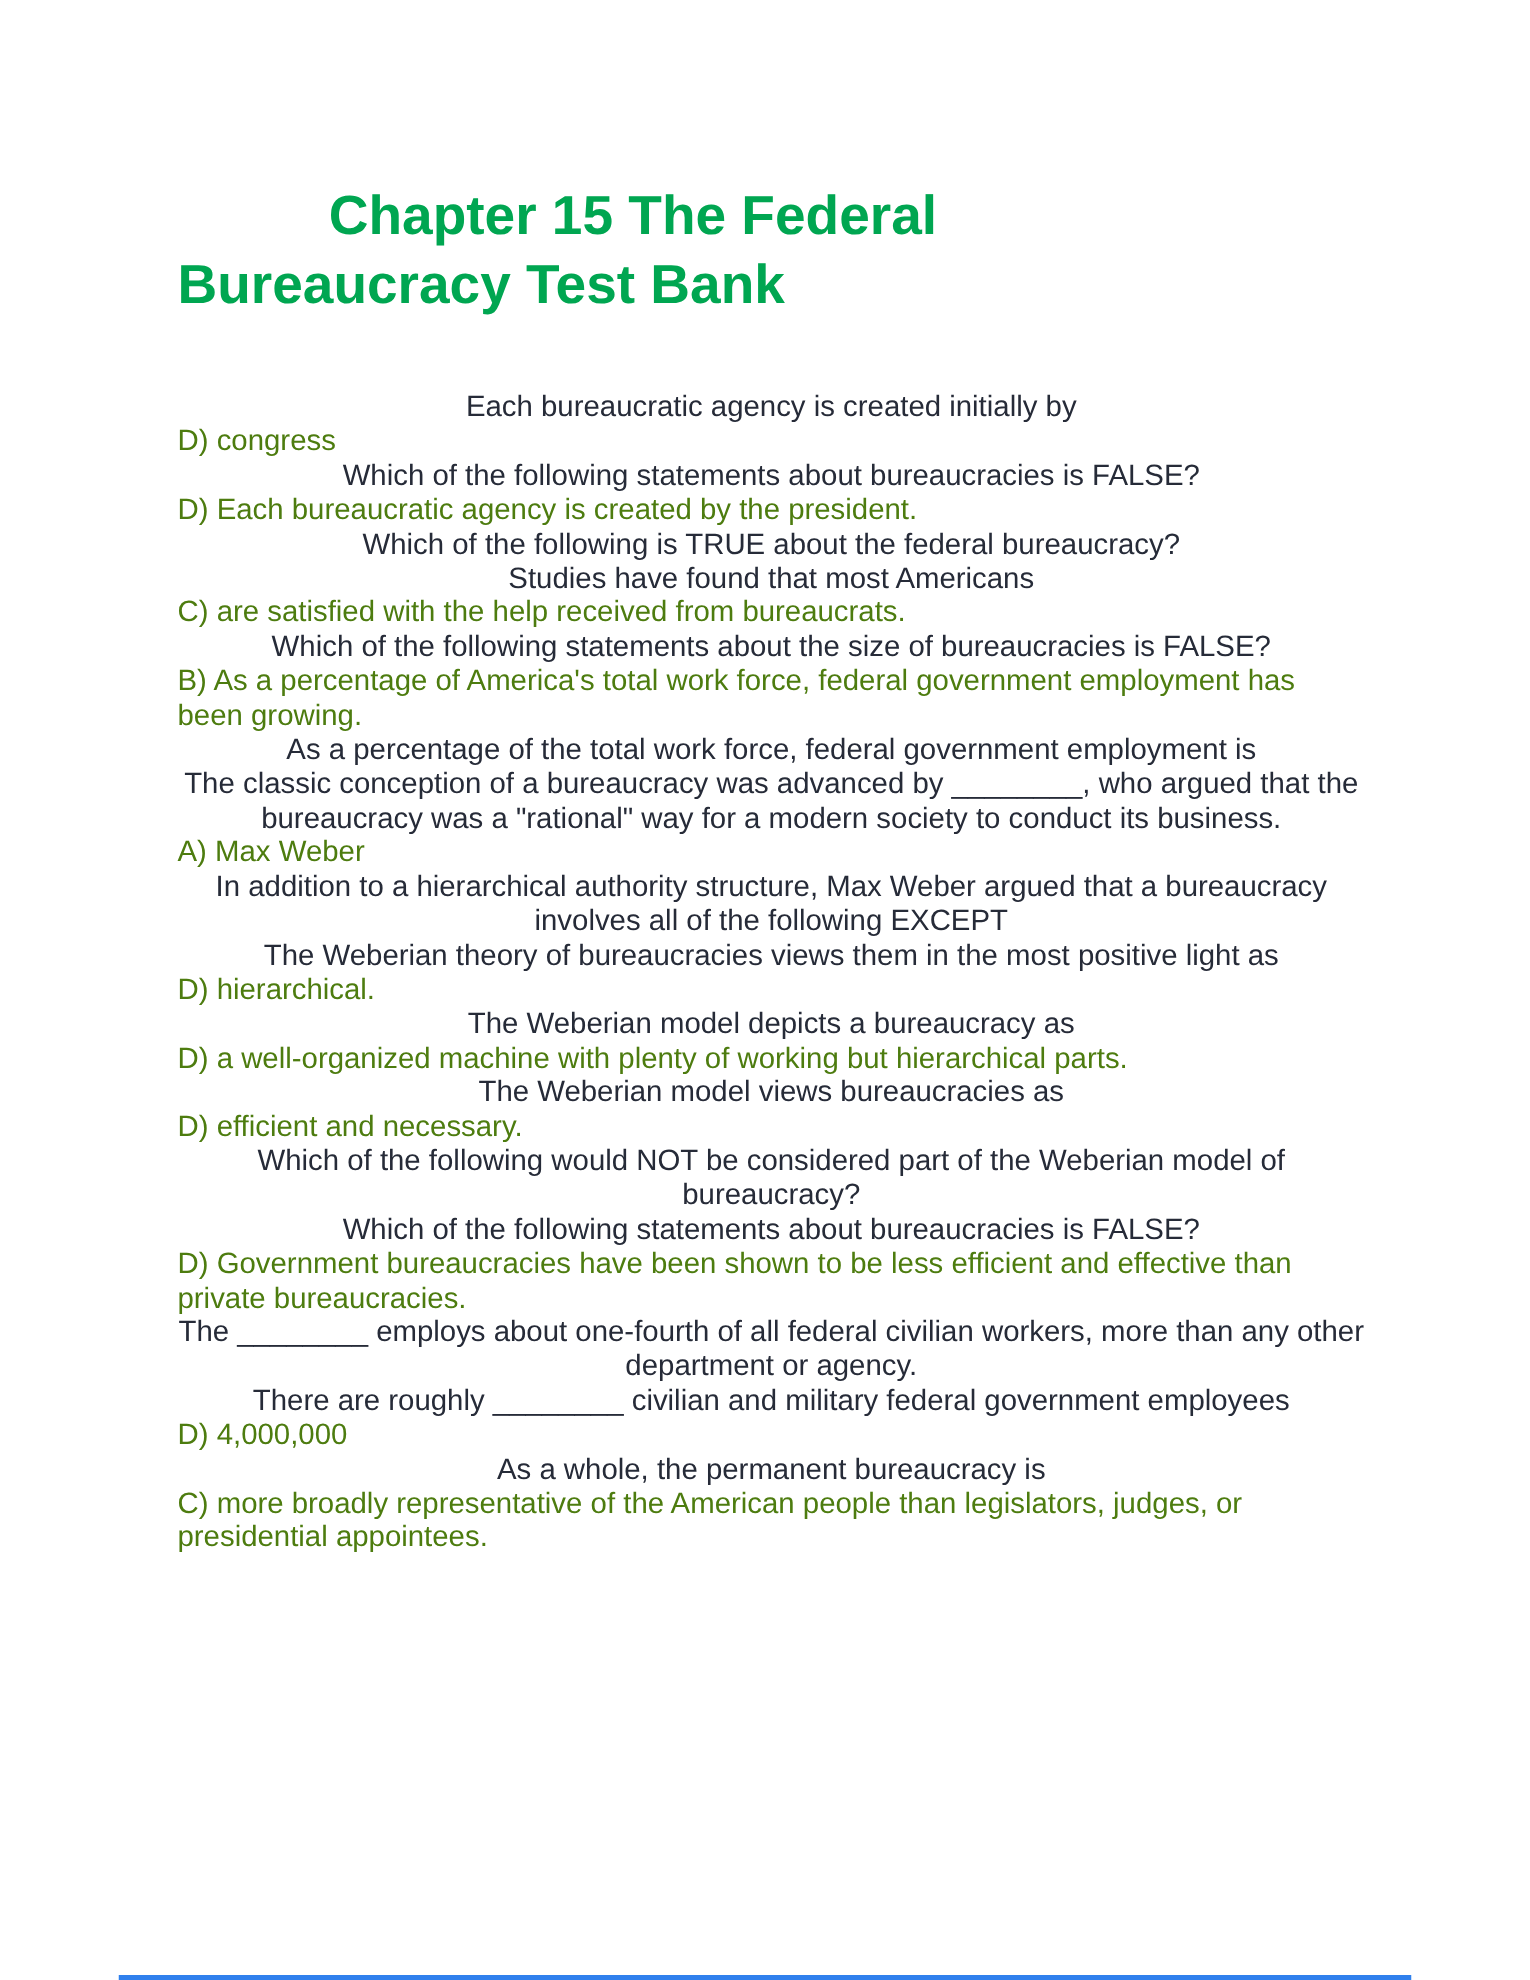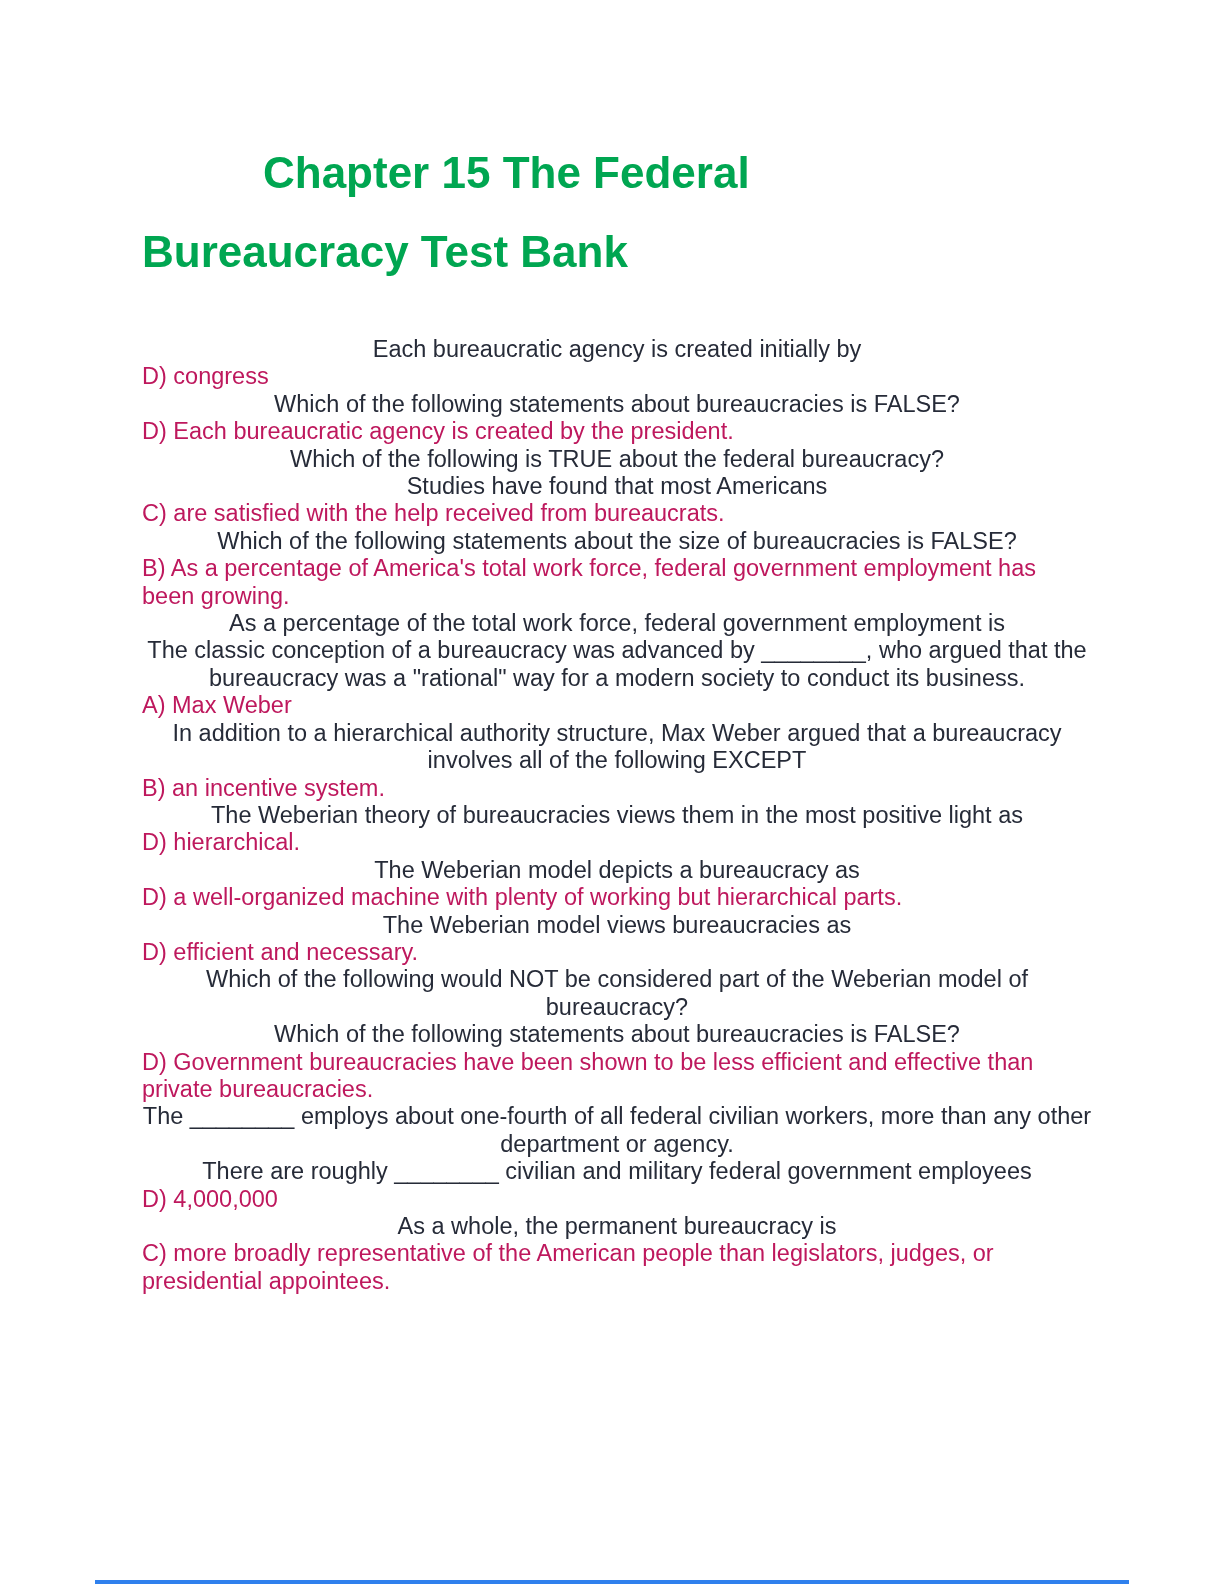--- a/index.html
+++ b/index.html
@@ -22,39 +22,38 @@
     line-height: 55px;
     font-weight: bold;
     color: #00a651;
   }
   .doc-title .title-line-1 {
     padding-left: 121px;
     display: block;
   }
   .doc-title .title-line-2 {
     display: block;
-    margin-top: 24px;
   }
   .qa-list {
     margin: 57px 0 0 142px;
     width: 950px;
     font-size: 23.5px;
     line-height: 27.4px;
     letter-spacing: 0;
   }
   .qa-list p {
     margin: 0;
     padding: 0;
   }
   .question {
     color: #262b38;
     text-align: center;
   }
   .answer {
-    color: #be185d;
+    color: #4d7c0f;
   }
   .bottom-divider {
     position: absolute;
     left: 95px;
     bottom: 0;
     width: 1034px;
     height: 4px;
     background: #2f80ed;
   }
 </style>
@@ -75,21 +74,20 @@
     <p class="answer">D) Each bureaucratic agency is created by the president.</p>
     <p class="question">Which of the following is TRUE about the federal bureaucracy?</p>
     <p class="question">Studies have found that most Americans</p>
     <p class="answer">C) are satisfied with the help received from bureaucrats.</p>
     <p class="question">Which of the following statements about the size of bureaucracies is FALSE?</p>
     <p class="answer">B) As a percentage of America's total work force, federal government employment has been growing.</p>
     <p class="question">As a percentage of the total work force, federal government employment is</p>
     <p class="question">The classic conception of a bureaucracy was advanced by ________, who argued that the bureaucracy was a "rational" way for a modern society to conduct its business.</p>
     <p class="answer">A) Max Weber</p>
     <p class="question">In addition to a hierarchical authority structure, Max Weber argued that a bureaucracy involves all of the following EXCEPT</p>
-    <p class="answer">B) an incentive system.</p>
     <p class="question">The Weberian theory of bureaucracies views them in the most positive light as</p>
     <p class="answer">D) hierarchical.</p>
     <p class="question">The Weberian model depicts a bureaucracy as</p>
     <p class="answer">D) a well-organized machine with plenty of working but hierarchical parts.</p>
     <p class="question">The Weberian model views bureaucracies as</p>
     <p class="answer">D) efficient and necessary.</p>
     <p class="question">Which of the following would NOT be considered part of the Weberian model of bureaucracy?</p>
     <p class="question">Which of the following statements about bureaucracies is FALSE?</p>
     <p class="answer">D) Government bureaucracies have been shown to be less efficient and effective than private bureaucracies.</p>
     <p class="question">The ________ employs about one-fourth of all federal civilian workers, more than any other department or agency.</p>

